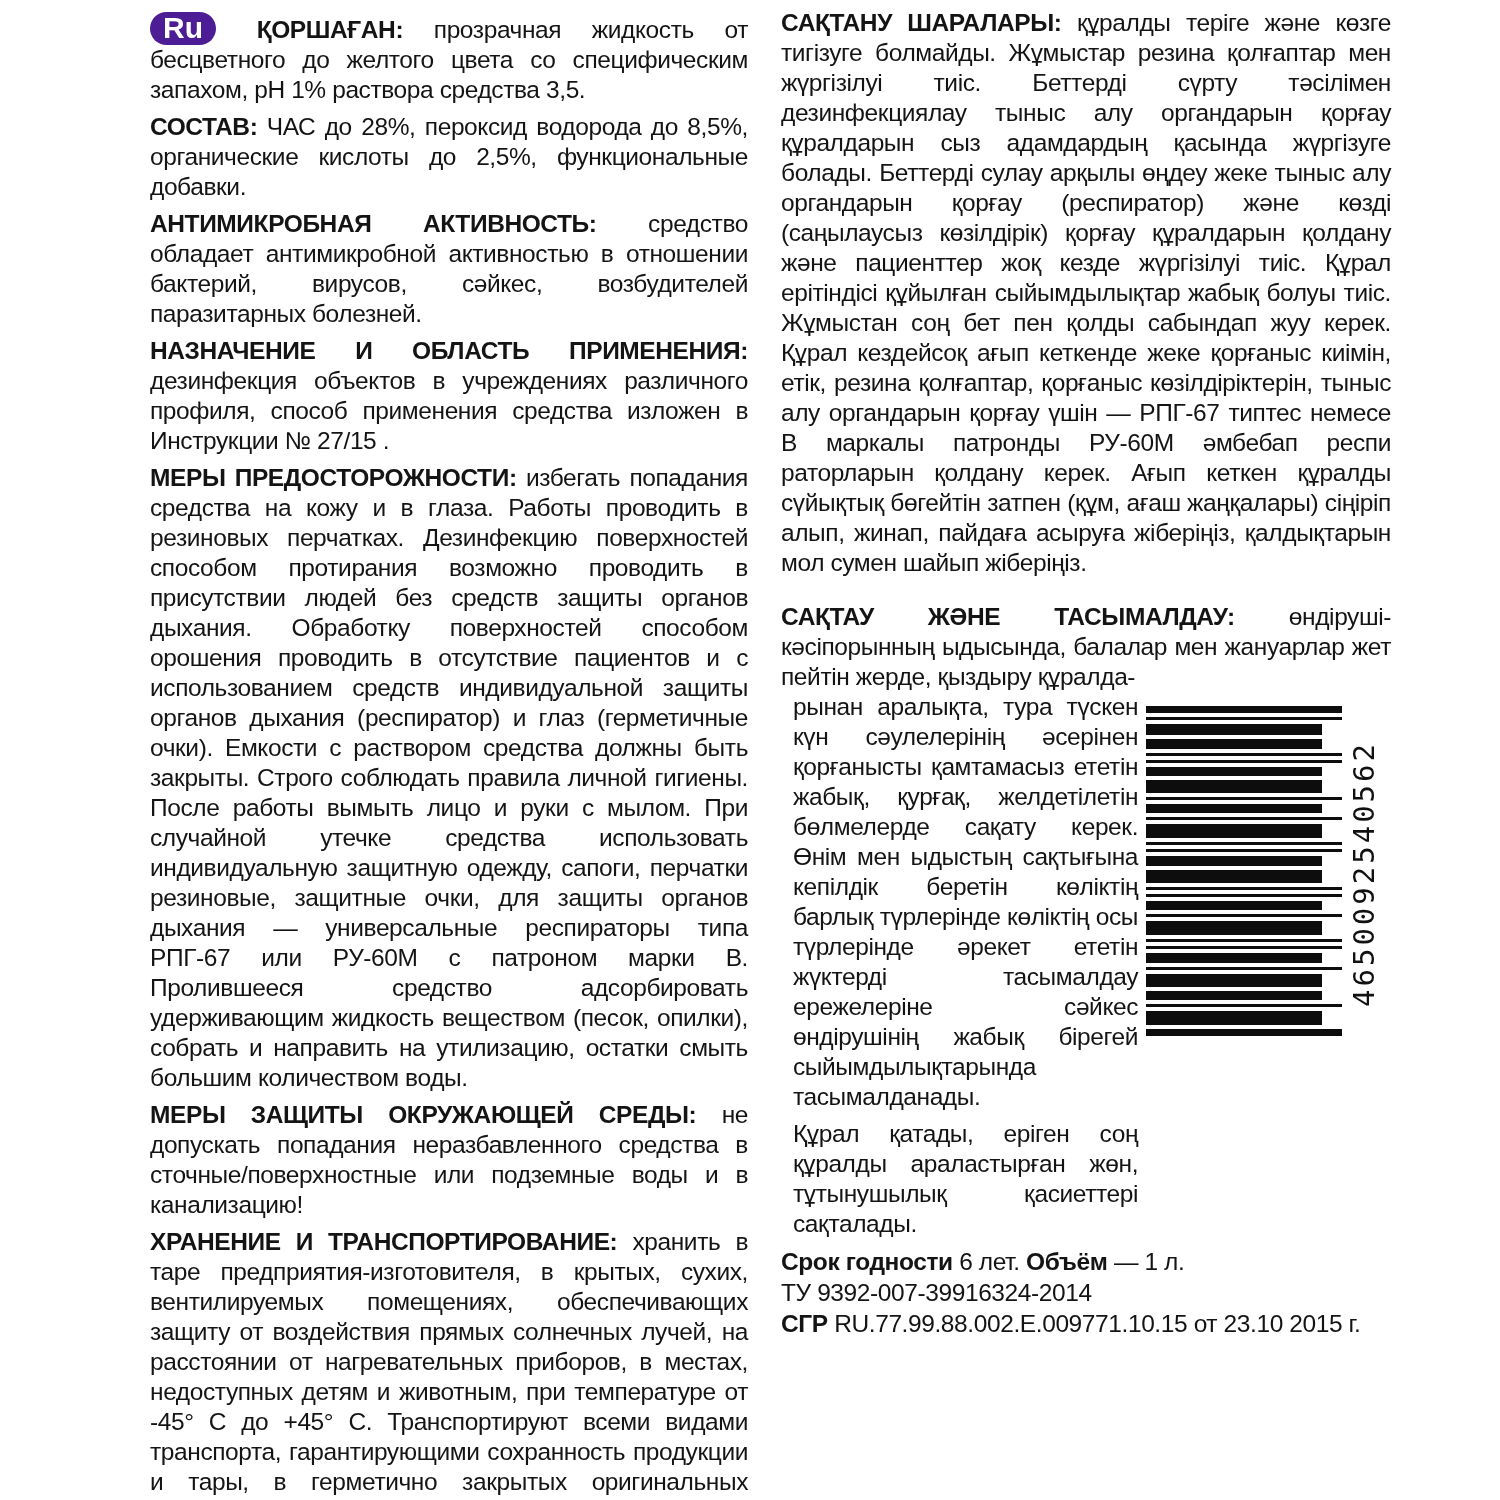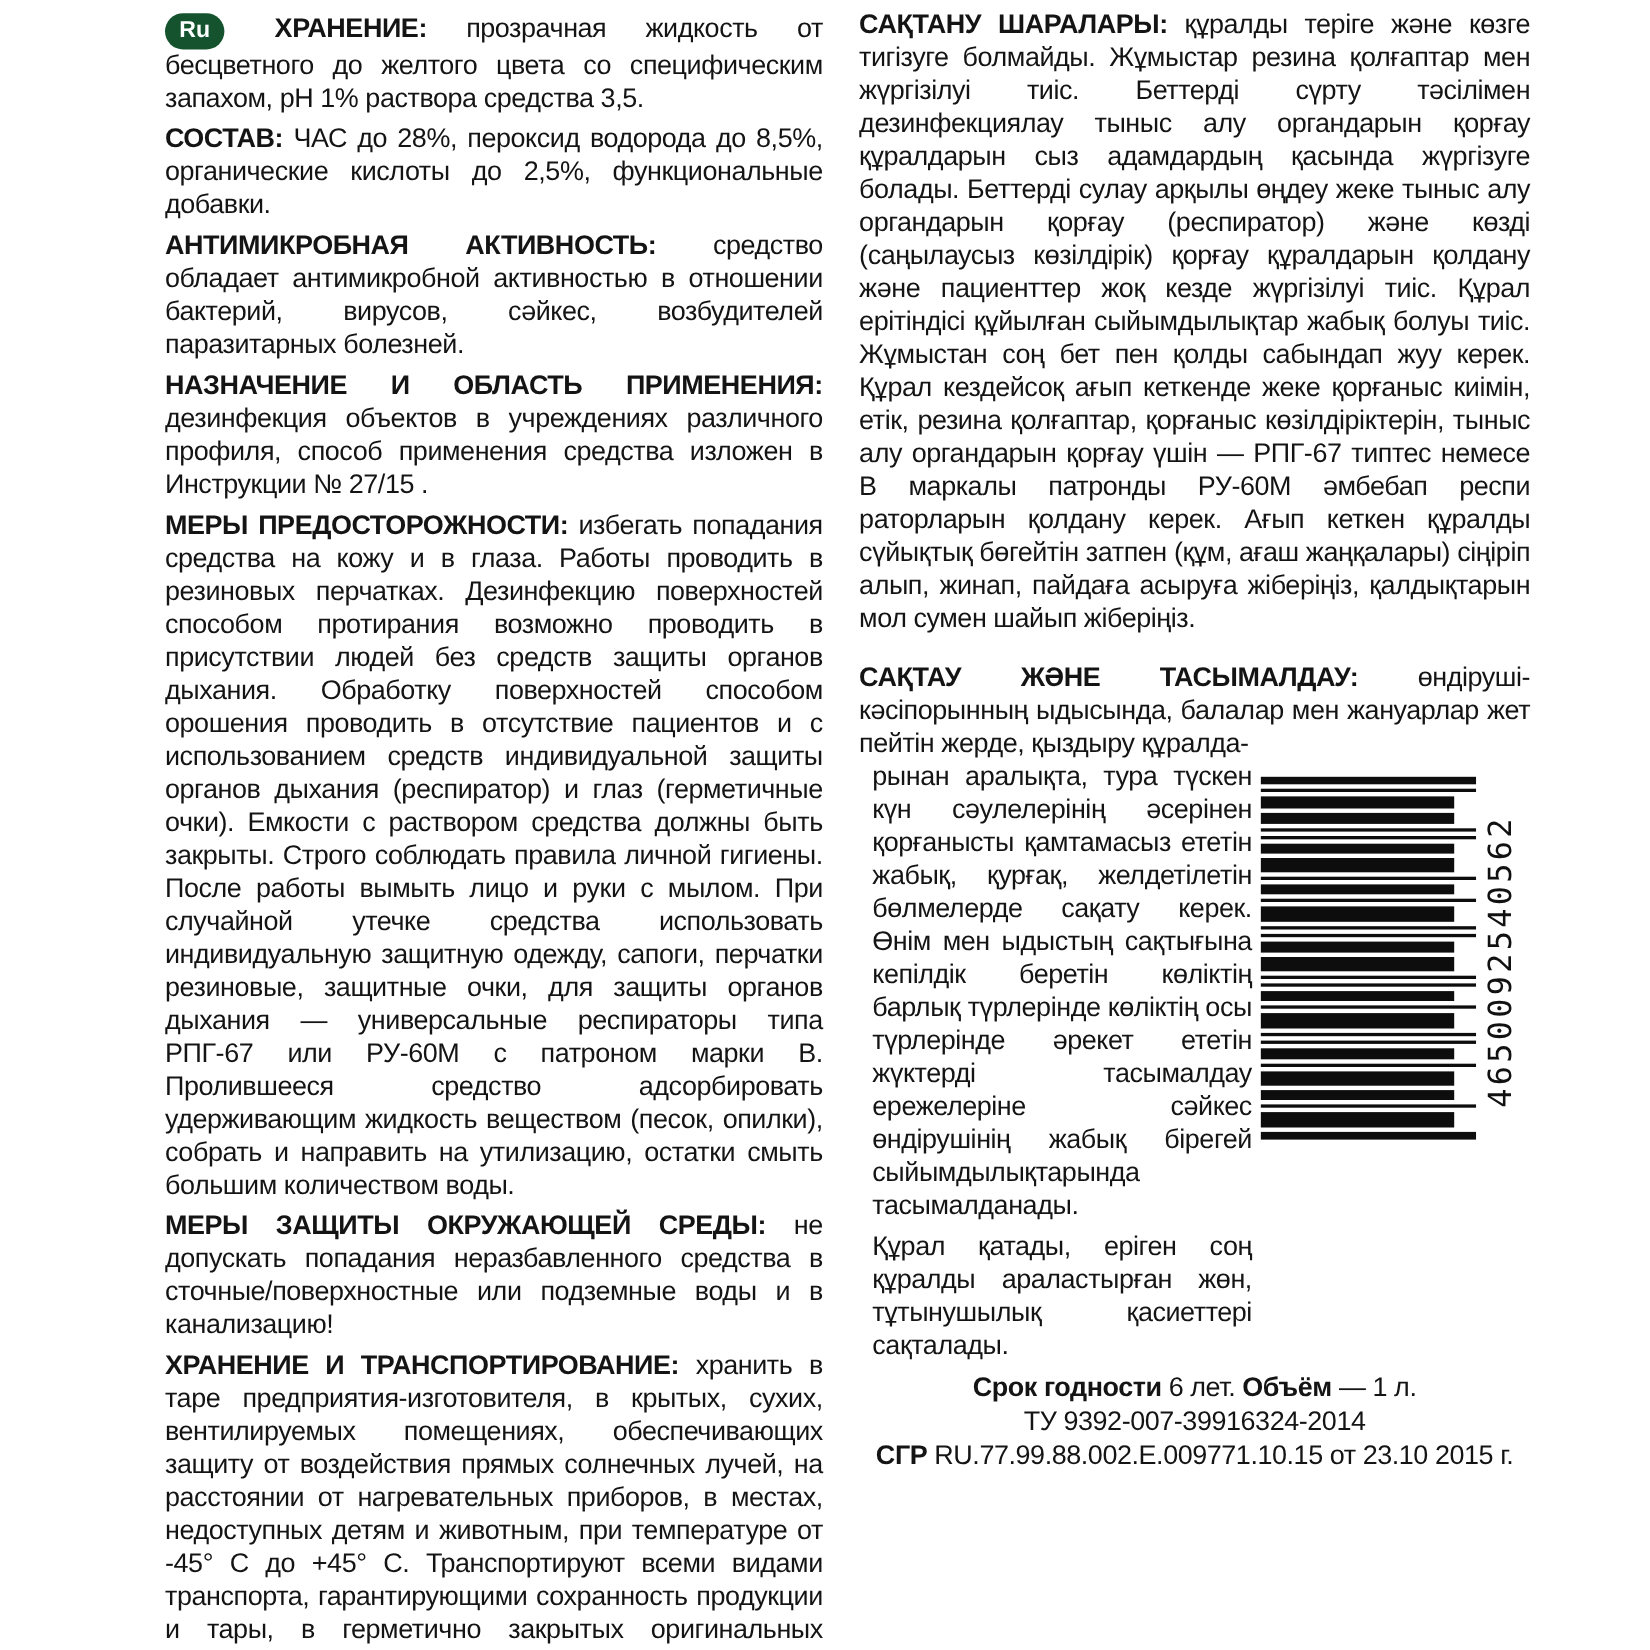--- a/index.html
+++ b/index.html
@@ -17,24 +17,24 @@
   p.sec {
     font-size:24.5px;
     line-height:30px;
     text-align:justify;
     letter-spacing:-0.4px;
     margin-bottom:7px;
   }
   p.sec b { letter-spacing:-0.4px; }
   .badge {
     display:inline-block;
-    background:#14532d;
+    background:#4c1d95;
     color:#ffffff;
     font-weight:bold;
-    font-size:21px;
+    font-size:30px;
     line-height:29px;
     padding:1px 13px 3px 13px;
     border-radius:18px;
     margin-right:10px;
     letter-spacing:0;
     vertical-align:baseline;
   }
   
   .bc-row { display:flex;margin-left:12px; }
   .bc-text { width:352px; }
@@ -44,30 +44,30 @@
     position:absolute;
     left:62px; top:150px;
     width:330px; height:36px;
     transform:rotate(-90deg);
     font-family:"DejaVu Sans Mono", monospace;
     font-size:29px;
     letter-spacing:3px;
     text-align:center;
     color:#111;
   }
-  .reg-line { font-size:24.5px; line-height:31px; letter-spacing:-0.4px;text-align:center; }
+  .reg-line { font-size:24.5px; line-height:31px; letter-spacing:-0.4px; }
 </style>
 </head>
 <body>
 
 <div class="col col-left">
 
   <p class="sec">
     <span class="badge">Ru</span>
-    <b>ХРАНЕНИЕ:</b>
+    <b>ҚОРШАҒАН:</b>
     <span>прозрачная жидкость от бесцветного до желтого цвета со специфическим запахом, pH 1% раствора средства 3,5.</span>
   </p>
 
   <p class="sec">
     <b>СОСТАВ:</b>
     <span>ЧАС до 28%, пероксид водорода до 8,5%, органические кислоты до 2,5%, функциональные добавки.</span>
   </p>
 
   <p class="sec">
     <b>АНТИМИКРОБНАЯ АКТИВНОСТЬ:</b>

